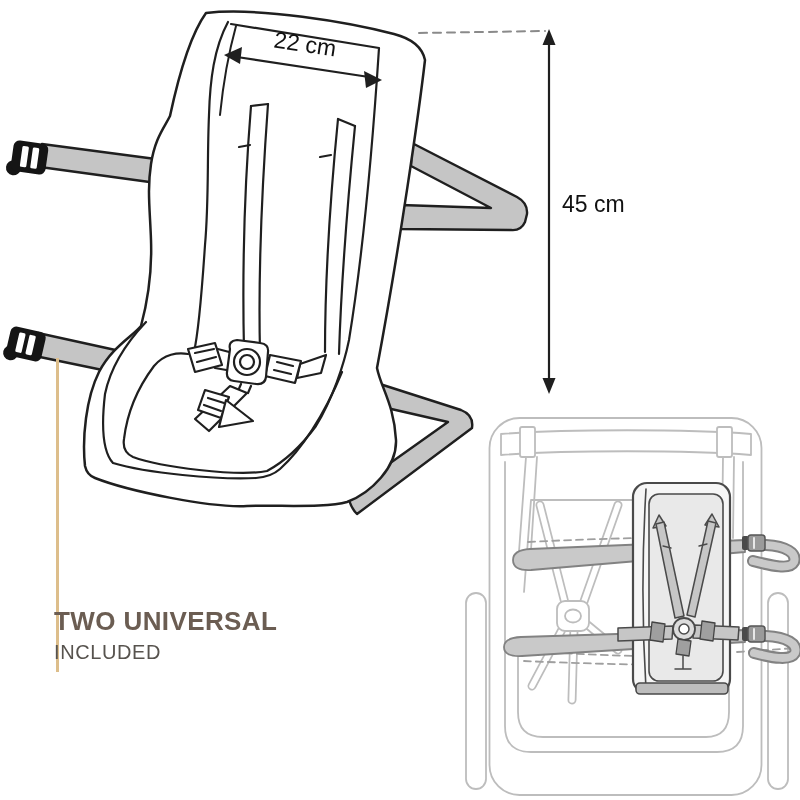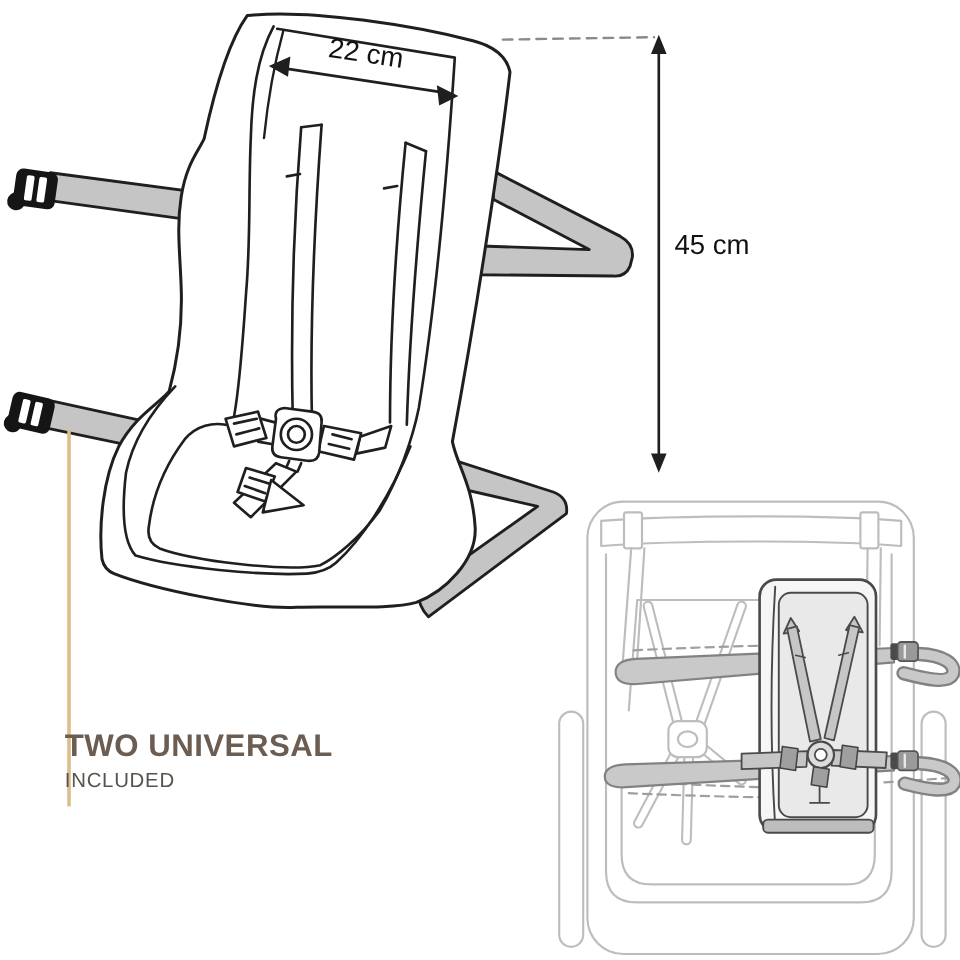--- a/index.html
+++ b/index.html
@@ -3,21 +3,21 @@
 <meta charset="utf-8">
 <style>
   html,body{margin:0;padding:0;background:#ffffff;}
   #canvas{position:relative;width:800px;height:800px;background:#ffffff;overflow:hidden;
           font-family:"Liberation Sans","DejaVu Sans",sans-serif;}
   #art{position:absolute;left:0;top:0;}
   .dim-label{font-family:"Liberation Sans","DejaVu Sans",sans-serif;font-size:23px;fill:#111;font-weight:500;}
   #accent-line{position:absolute;left:56px;top:358px;width:3px;height:314px;background:#ddbe8b;}
   #caption{position:absolute;left:54px;top:604px;}
   #caption .title{font-size:26px;font-weight:bold;color:#6b5d52;letter-spacing:.4px;line-height:34px;}
-  #caption .subtitle{font-size:17px;font-weight:400;color:#57534e;letter-spacing:.6px;margin-top:3px;}
+  #caption .subtitle{font-size:20px;font-weight:400;color:#57534e;letter-spacing:.6px;margin-top:3px;}
 </style>
 </head>
 <body>
 
 <div id="canvas">
 
 <svg id="art" width="800" height="800" viewBox="0 0 800 800">
 
   <g stroke-linejoin="round" stroke-linecap="round">
 

